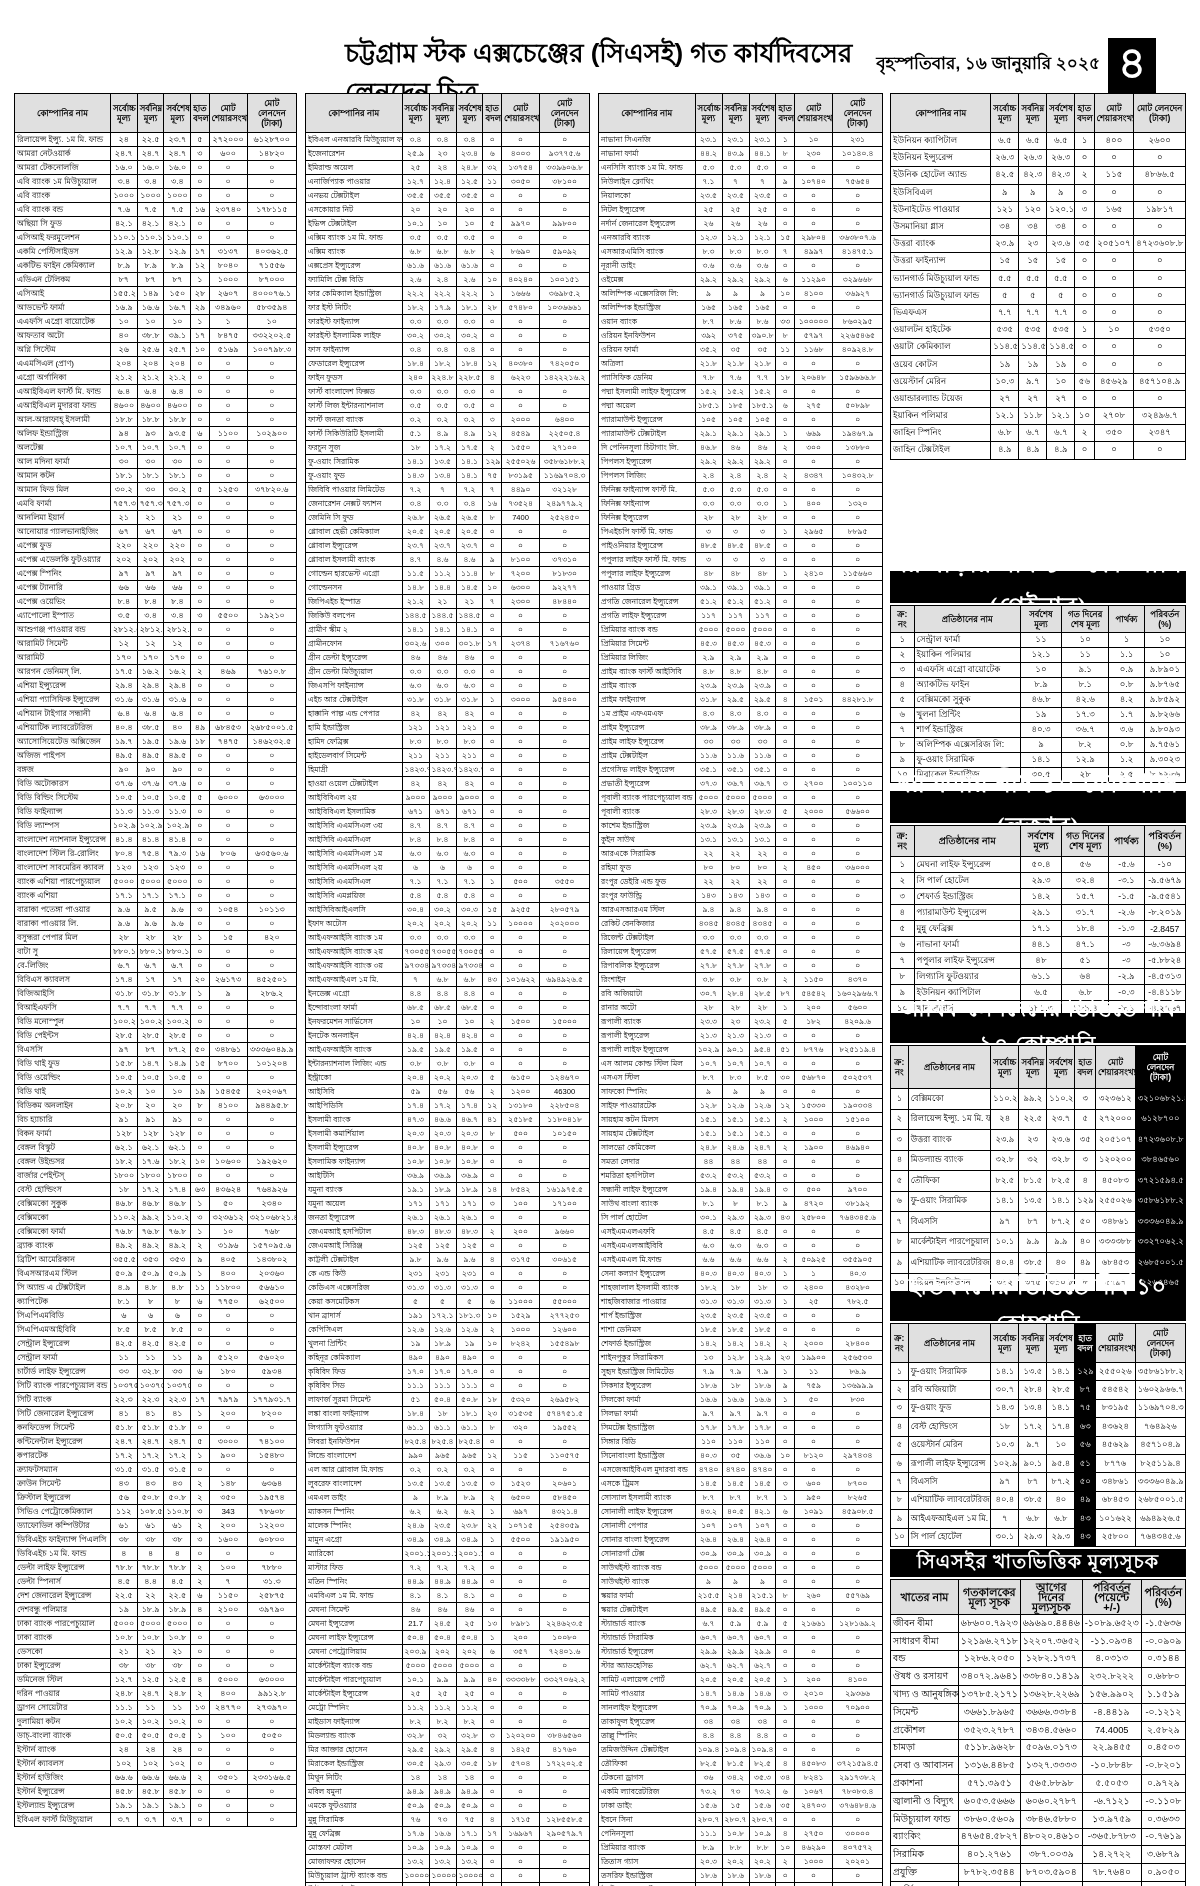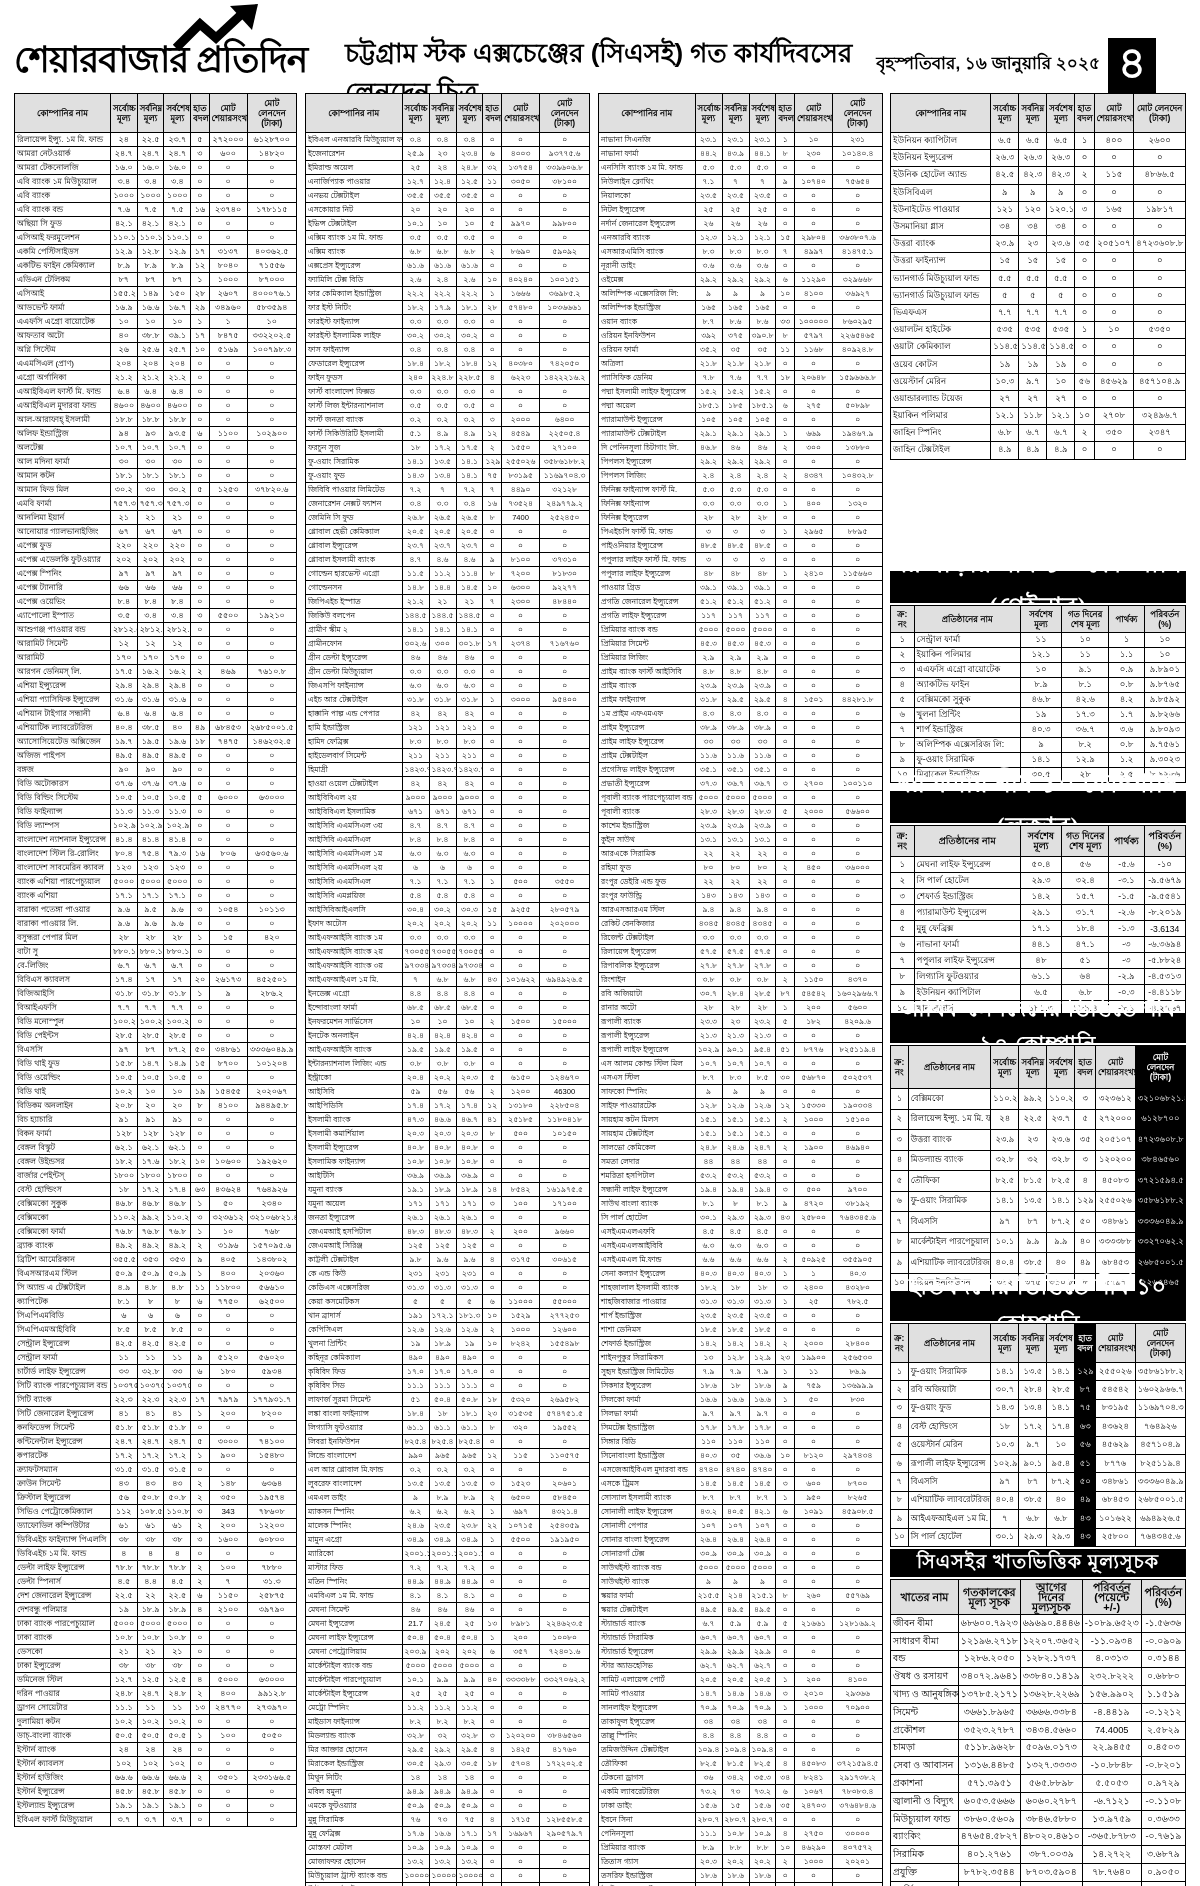--- a/index.html
+++ b/index.html
@@ -58,27 +58,20 @@
   .s-tbl th{height:34px;font-size:11px;}
   .s-tbl td{height:16.8px;font-size:9.3px;}
   .blk{background:#000;color:#fff;}
   th.blk{background:#000;color:#fff;}
 </style>
 </head>
 <body>
 
 <div class="page">
   <div class="hdr">
-    <div class="logo">
-      <span>শেয়ারবাজার প্রতিদিন</span>
-      <svg class="arrow" width="90" height="50" viewBox="0 0 90 50">
-        <path d="M4 44 L28 20 L44 34 L74 6" stroke="#000" stroke-width="9" fill="none"></path>
-        <path d="M58 2 L86 0 L80 26 Z" fill="#000"></path>
-      </svg>
-    </div>
     <div class="title">চট্টগ্রাম স্টক এক্সচেঞ্জের  (সিএসই) গত কার্যদিবসের লেনদেন চিত্র</div>
     <div class="date">বৃহস্পতিবার, ১৬ জানুয়ারি ২০২৫</div>
     <div class="pgbox">৪</div>
   </div>
 
   <div class="cols">
     <div class="scol c1">
         <table>
           <colgroup>
             <col style="width: 34%;">
@@ -3871,21 +3864,21 @@
             <td>৩১.৭</td>
             <td>-২.৬</td>
             <td>-৮.২০১৯</td>
           </tr>
           <tr>
             <td>৫</td>
             <td class="nm">মুন্নু ফেব্রিক্স</td>
             <td>১৭.১</td>
             <td>১৮.৪</td>
             <td>-১.৩</td>
-            <td>-3.6134</td>
+            <td>-2.8457</td>
           </tr>
           <tr>
             <td>৬</td>
             <td class="nm">নাভানা ফার্মা</td>
             <td>৪৪.১</td>
             <td>৪৭.১</td>
             <td>-৩</td>
             <td>-৬.৩৬৯৪</td>
           </tr>
           <tr>

